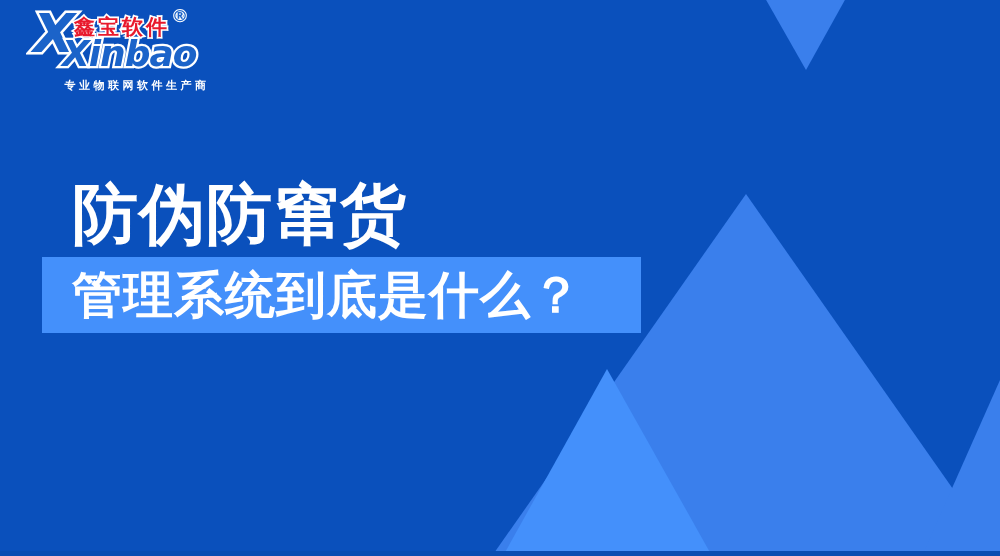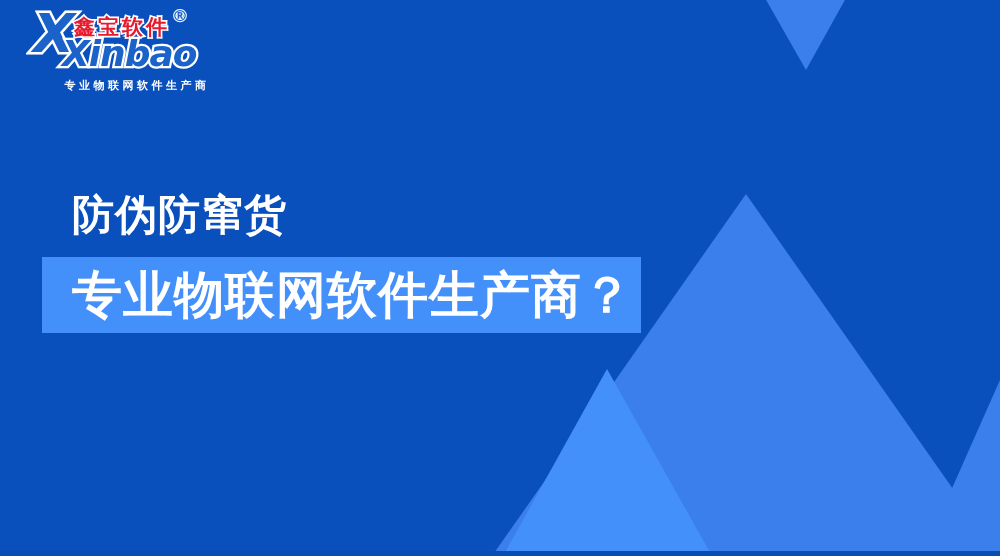--- a/index.html
+++ b/index.html
@@ -64,21 +64,21 @@
     position: absolute;
     left: 0;
     top: 186px;
     width: 700px;
   }
   .headline-line1 {
     position: absolute;
     left: 72px;
     top: 0;
     color: #ffffff;
-    font-size: 42px;
+    font-size: 66px;
     font-weight: 700;
     line-height: 58px;
     letter-spacing: 1px;
     white-space: nowrap;
     font-family: "DejaVu Sans", "Liberation Sans", sans-serif;
   }
   .headline-band {
     position: absolute;
     left: 42px;
     top: 71px;
@@ -130,16 +130,16 @@
 
         <text x="36" y="60" font-family="DejaVu Sans, Liberation Sans, sans-serif" font-size="36" font-weight="700" font-style="italic" letter-spacing="-1" fill="#1b63c9" stroke="#ffffff" stroke-width="4.5" paint-order="stroke">Xinbao</text>
       </svg>
     </div>
     <div class="logo-tagline">专业物联网软件生产商</div>
   </div>
 
   <div class="headline">
     <div class="headline-line1">防伪防窜货</div>
     <div class="headline-band"></div>
-    <div class="headline-line2">专业物联网软件生产商？</div>
+    <div class="headline-line2">管理系统到底是什么？</div>
   </div>
 
 </div>
 
 </body></html>

